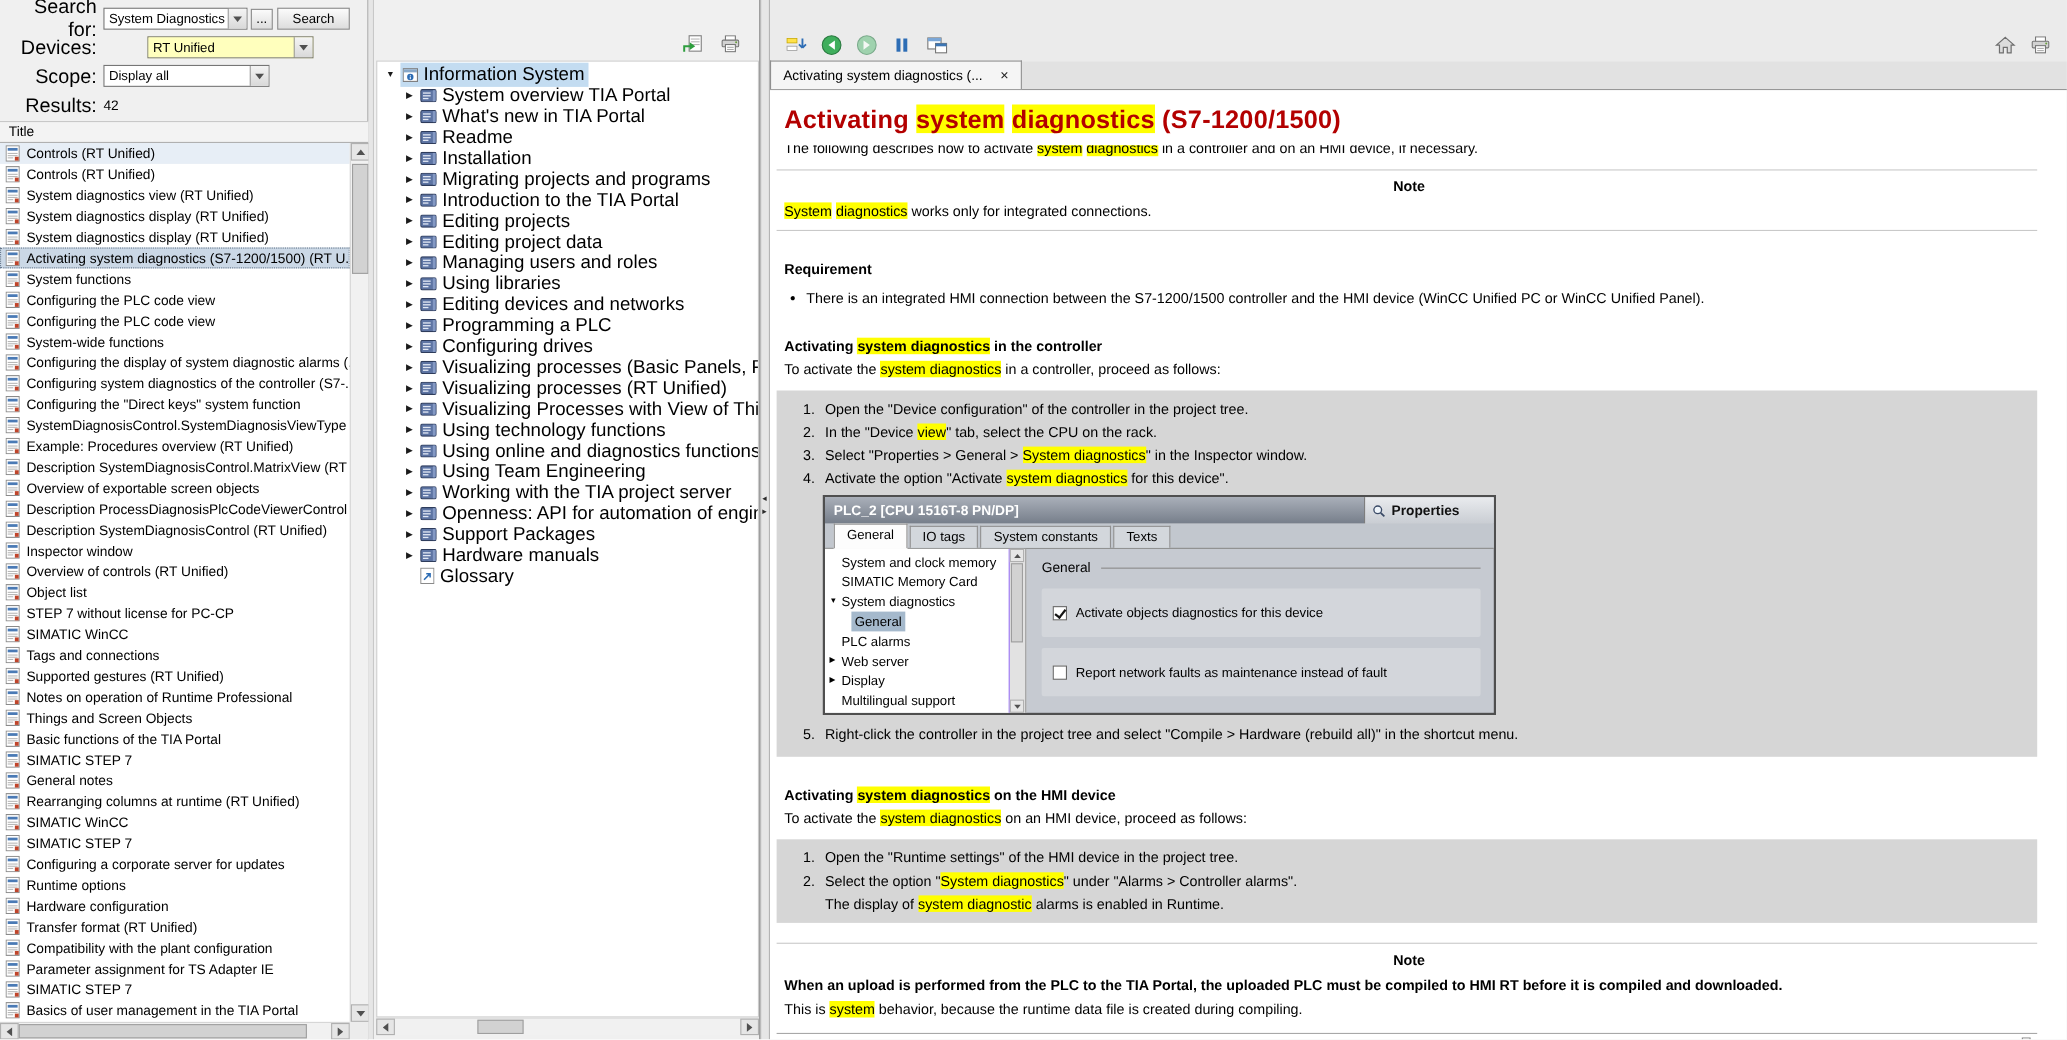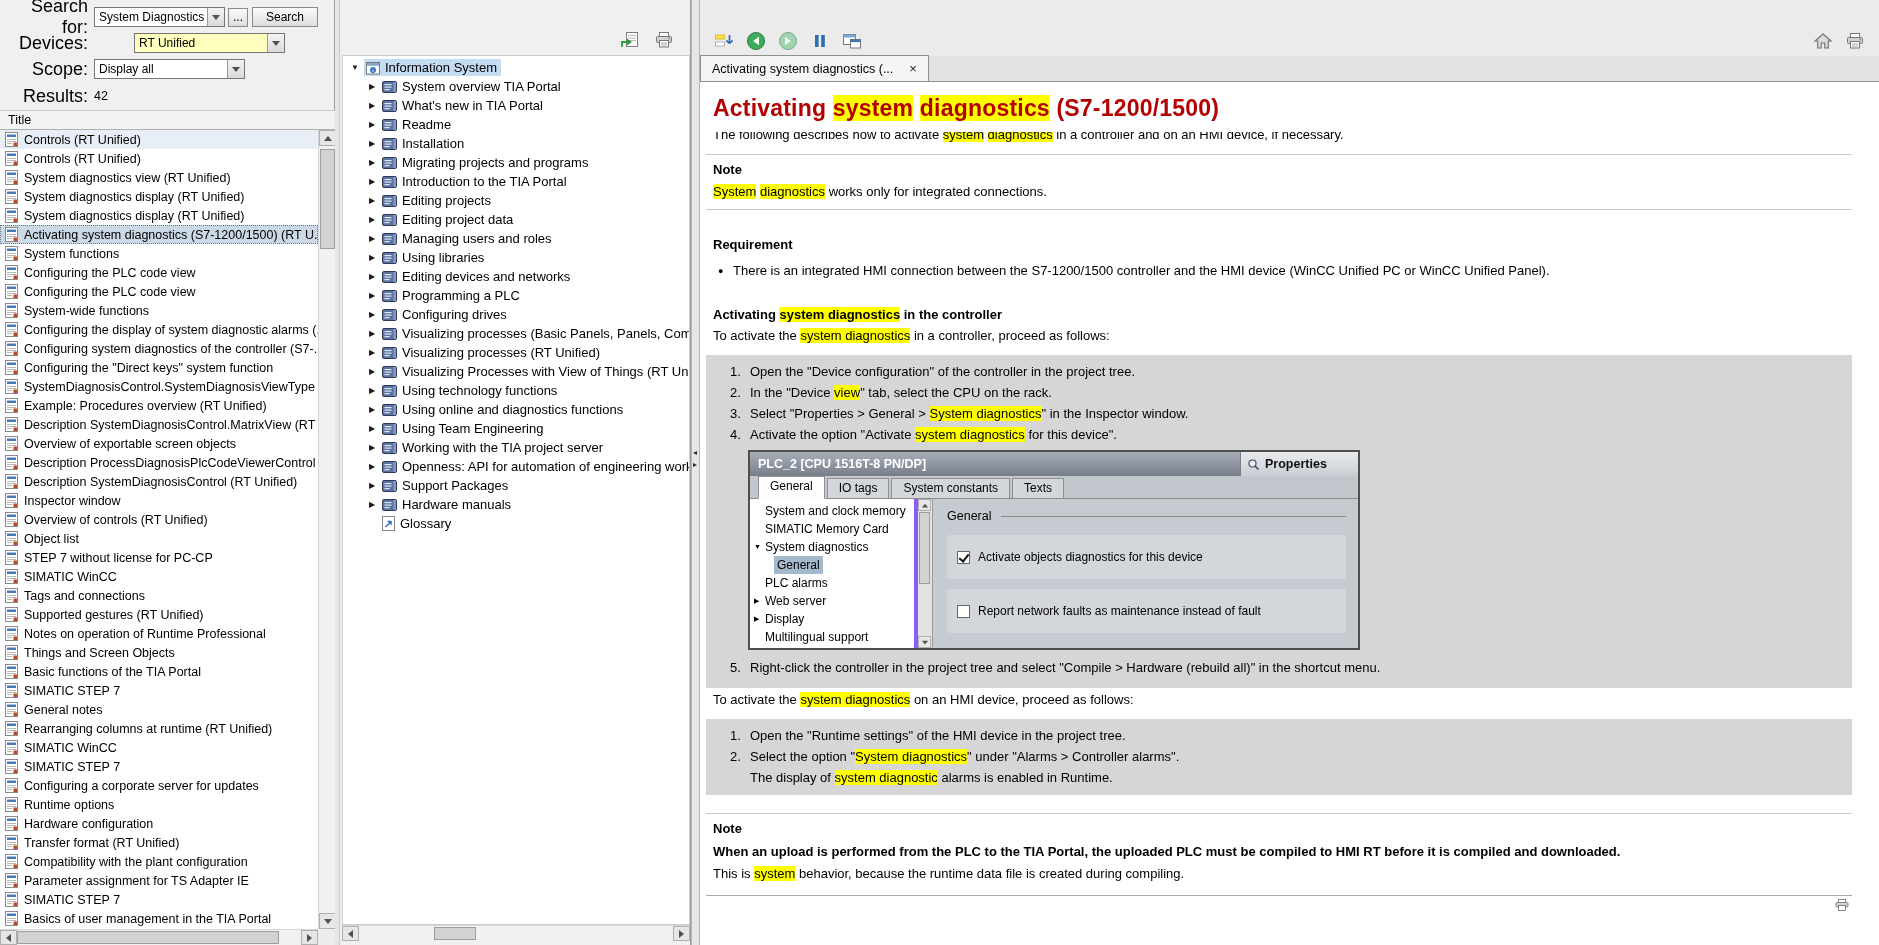--- a/index.html
+++ b/index.html
@@ -48,37 +48,37 @@
 .mid-tab{height:23px;line-height:21px;padding:0 15px;font-size:12.5px;border:1px solid #a0a0a0;border-bottom:none;background:#dcdcdc;margin-right:2px;}
 .mid-tab.active{background:#f0f0f0;font-weight:bold;height:25px;margin-bottom:-1px;border-bottom:1px solid #f0f0f0;}
 .mid-toolbar{position:absolute;top:27px;right:14px;height:26px;display:flex;gap:10px;align-items:center;}
 .icon-btn{display:inline-flex;align-items:center;justify-content:center;width:24px;height:24px;}
 .tree{position:absolute;left:2px;top:55px;width:348px;height:870px;background:#fff;border:1px solid #cccccc;overflow:hidden;padding-top:2px;}
 .tree-row{height:19px;display:flex;align-items:center;white-space:nowrap;}
 .tree-row.root{padding-left:8px;}
 .tree-row.child{padding-left:26px;}
 .tree-arrow{width:13px;font-size:8px;color:#1a1a1a;flex:0 0 auto;}
 .tree-icon{margin-right:5px;display:inline-flex;flex:0 0 auto;}
-.tree-label{font-size:13px;}
+.tree-label{font-size:17px;}
 .root-sel{background:#c3dcf1;display:inline-flex;align-items:center;padding:1px 4px 1px 2px;}
 
 
 .right-panel{position:absolute;left:700px;top:0;width:1179px;height:945px;background:#ebebeb;}
 .help-toolbar{position:absolute;left:0;top:26px;width:100%;height:30px;display:flex;align-items:center;padding:0 12px;gap:8px;}
 .help-toolbar .spacer{flex:1;}
 .help-tabbar{position:absolute;left:0;top:56px;width:100%;height:26px;border-bottom:1px solid #8f8f8f;display:flex;align-items:flex-end;background:#e2e2e2;}
 .help-tab{height:26px;background:#f5f5f5;border:1px solid #8f8f8f;border-bottom:none;display:flex;align-items:center;padding:0 11px;font-size:12.5px;gap:16px;margin-left:0;}
 .tab-close{font-size:13px;color:#222;}
 .help-content{position:absolute;left:0;top:82px;width:100%;height:863px;background:#fff;overflow:hidden;font-size:13px;line-height:18px;}
 h1.help-title{margin:12px 30px 0 13px;font-size:23px;line-height:28px;font-weight:bold;color:#b30000;letter-spacing:.2px;}
 .clipped{margin:10px 30px 0 13px;height:14px;overflow:hidden;}
 .clipped p{margin-top:-6px;white-space:nowrap;}
 .note-rule{border:none;border-top:1px solid #c9c9c9;margin:8px 27px 0 6px;}
 .note-block{margin:0 30px 0 13px;}
-.note-title{font-weight:bold;margin-top:6px;}
+.note-title{font-weight:bold;margin-top:6px;text-align:center;}
 .note-text{margin-top:4px;}
 .note-bold{font-weight:bold;margin-top:5px;}
 .sub-heading{font-weight:bold;margin:26px 30px 0 13px;}
 .bullet-row{display:flex;margin:8px 30px 0 18px;}
 .bullet{width:15px;font-size:9px;line-height:18px;flex:0 0 auto;}
 .intro-line{margin:3px 30px 0 13px;}
 .step-box{margin:10px 27px 0 6px;background:#d6d6d6;padding:8px 0;}
 .step-row{display:flex;margin-bottom:3px;}
 .step-num{flex:0 0 auto;width:20px;margin-left:24px;}
 .step-text{flex:1;padding-right:20px;}
@@ -88,21 +88,21 @@
 
 
 .plc-dialog{width:612px;height:200px;margin:6px 0 9px 42px;border:2px solid #4f4f4f;background:#c6cad1;display:flex;flex-direction:column;}
 .dlg-title{height:24px;display:flex;flex:0 0 auto;}
 .dlg-title-left{flex:1;background:linear-gradient(#a9afb9,#767e8a);color:#fff;font-weight:bold;font-size:12.5px;display:flex;align-items:center;padding-left:8px;}
 .dlg-title-right{width:118px;background:linear-gradient(#e9ebee,#c9cdd3);border-left:1px solid #7e7e7e;display:flex;align-items:center;gap:5px;padding-left:6px;font-weight:bold;font-size:12.5px;color:#111;}
 .dlg-tabs{height:23px;background:#c2c7ce;display:flex;align-items:flex-end;padding-left:8px;border-bottom:1px solid #8c8c8c;flex:0 0 auto;}
 .dlg-tab{height:20px;line-height:19px;padding:0 11px;font-size:12px;background:#d3d7dc;border:1px solid #909090;border-bottom:none;margin-right:2px;}
 .dlg-tab.active{background:#fdfdfd;height:23px;margin-bottom:-1px;border-bottom:1px solid #fdfdfd;}
 .dlg-body{flex:1;display:flex;min-height:0;}
-.dlg-nav{width:168px;background:#fff;border-right:4px solid #8b5cf6;padding-top:3px;overflow:hidden;}
+.dlg-nav{width:168px;background:#fff;border-right:1px solid #8b5cf6;padding-top:3px;overflow:hidden;}
 .nav-row{height:18px;display:flex;align-items:center;font-size:12px;white-space:nowrap;}
 .nav-arrow{width:12px;padding-left:4px;font-size:7px;flex:0 0 auto;}
 .nav-row.child .nav-label{margin-left:12px;}
 .nav-label{padding:0 3px;}
 .nav-label.selected{background:#a5b9cc;}
 .dlg-nav-sb{width:15px;background:#e2e2e2;border-right:1px solid #9a9a9a;position:relative;flex:0 0 auto;}
 .dlg-content{flex:1;padding:8px 12px 0 14px;}
 .dlg-content-heading{display:flex;align-items:center;font-size:12.5px;}
 .dlg-content-heading .rule{flex:1;border-top:1px solid #8a8a8a;margin-left:10px;}
 .opt-box{background:#d3d6db;border-radius:2px;margin-top:10px;padding:13px 10px;font-size:12px;display:flex;align-items:center;}
@@ -1273,20 +1273,21 @@
             </div>
           </div>
         </div>
 
         <div class="step-row">
           <span class="step-num">5.</span>
           <span class="step-text"><span>Right-click the controller in the project tree and select "Compile &gt; Hardware (rebuild all)" in the shortcut menu.</span></span>
         </div>
       </div>
 
+      <div class="sub-heading"><span>Activating </span><span class="hl">system diagnostics</span><span> on the HMI device</span></div>
       <p class="intro-line"><span>To activate the </span><span class="hl">system diagnostics</span><span> on an HMI device, proceed as follows:</span></p>
 
       <div class="step-box">
         <div id="steps2">
             <div class="step-row">
               <span class="step-num">1.</span>
               <span class="step-text"><span>Open the "Runtime settings" of the HMI device in the project tree.</span></span>
             </div>
             <div class="step-row">
               <span class="step-num">2.</span>

